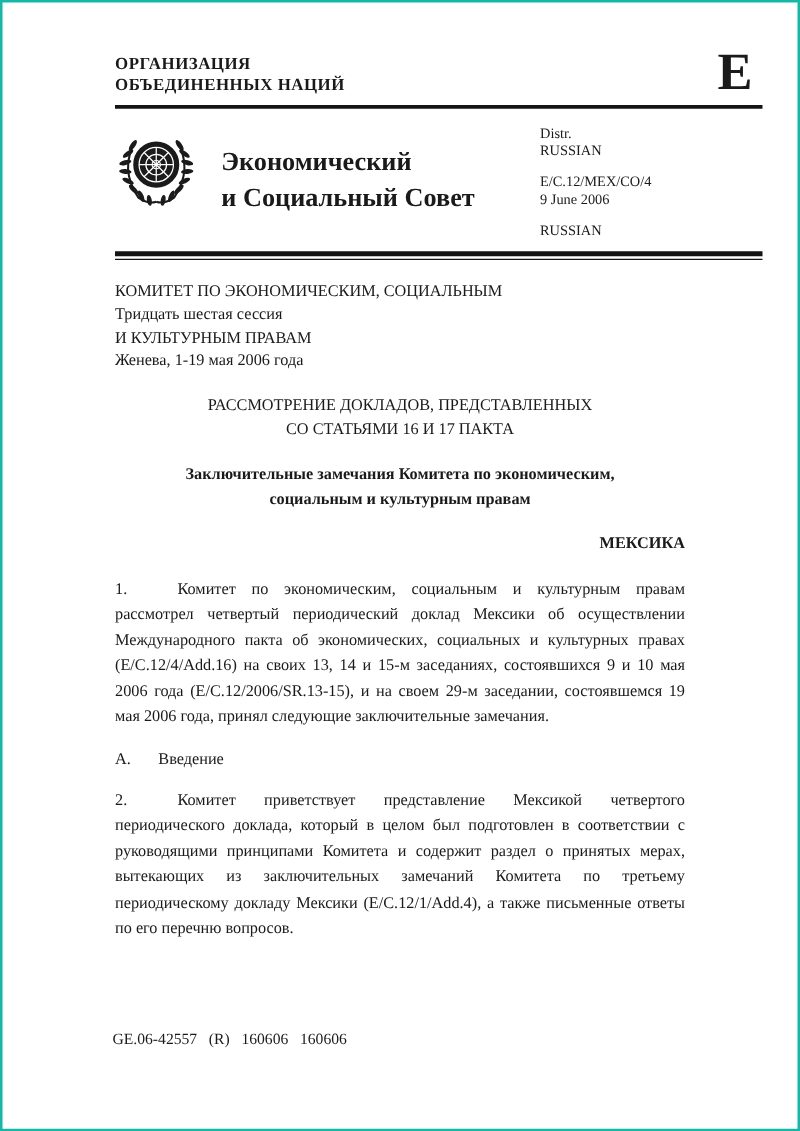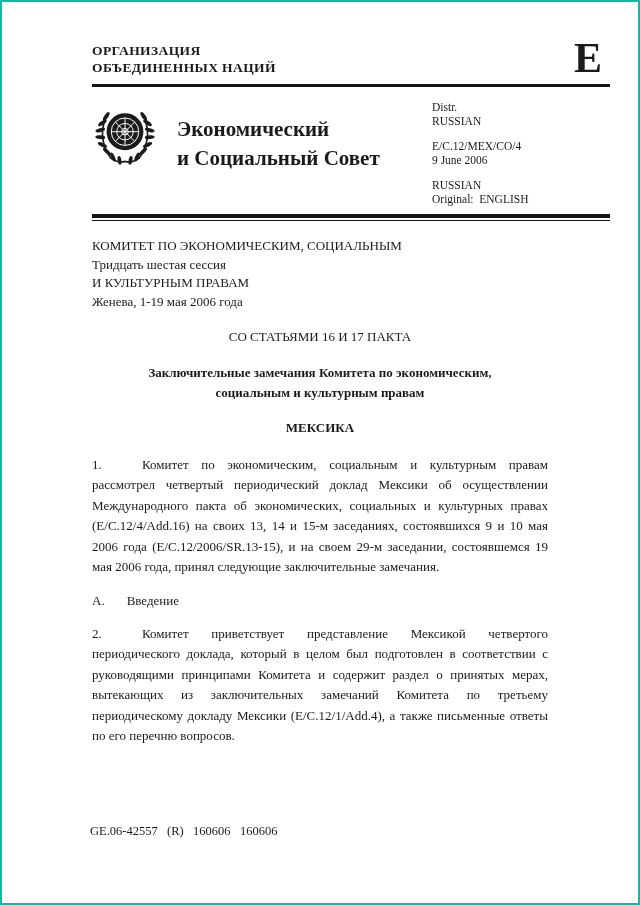--- a/index.html
+++ b/index.html
@@ -59,21 +59,21 @@
   
   .main { padding: 16px 90px 0 90px; font-size: 13px; line-height: 20px; }
   .committee div { line-height: 18.5px; }
 
   .title-block { margin-top: 16px; text-align: center; }
   .title-block div { line-height: 19.5px; }
 
   .subtitle-block { margin-top: 16px; text-align: center; font-weight: bold; }
   .subtitle-block div { line-height: 20px; }
 
-  .country { margin-top: 16px; text-align: center; font-weight: bold; line-height: 18px; }
+  .country { margin-top: 16px; text-align: right; font-weight: bold; line-height: 18px; }
 
   .para { margin-top: 18px; text-align: justify; line-height: 20.5px; }
   .para-num { display: inline-block; width: 50px; }
 
   .section-heading { margin-top: 14px; text-align: left; font-weight: normal; line-height: 18px; }
   .section-heading .sec-label { margin-right: 22px; }
 
   .para-2 { margin-top: 14px; }
 
   
@@ -147,38 +147,38 @@
       </div>
 
       <div class="distr">
         <div>Distr.</div>
         <div>RUSSIAN</div>
         <div class="gap"></div>
         <div>E/C.12/MEX/CO/4</div>
         <div>9 June 2006</div>
         <div class="gap"></div>
         <div>RUSSIAN</div>
-        <div style="white-space: pre;">Original:  ENGLISH</div>
       </div>
     </div>
 
     <div class="rule-thick-a"></div>
     <div class="rule-thick-b"></div>
   </div>
 
   <div class="main">
 
     <div class="committee">
       <div>КОМИТЕТ ПО ЭКОНОМИЧЕСКИМ, СОЦИАЛЬНЫМ</div>
       <div>Тридцать шестая сессия</div>
       <div>И КУЛЬТУРНЫМ ПРАВАМ</div>
       <div>Женева, 1-19 мая 2006 года</div>
     </div>
 
     <div class="title-block">
+      <div>РАССМОТРЕНИЕ ДОКЛАДОВ, ПРЕДСТАВЛЕННЫХ</div>
       <div>СО СТАТЬЯМИ 16 И 17 ПАКТА</div>
     </div>
 
     <div class="subtitle-block">
       <div>Заключительные замечания Комитета по экономическим,</div>
       <div>социальным и культурным правам</div>
     </div>
 
     <div class="country">МЕКСИКА</div>
 

